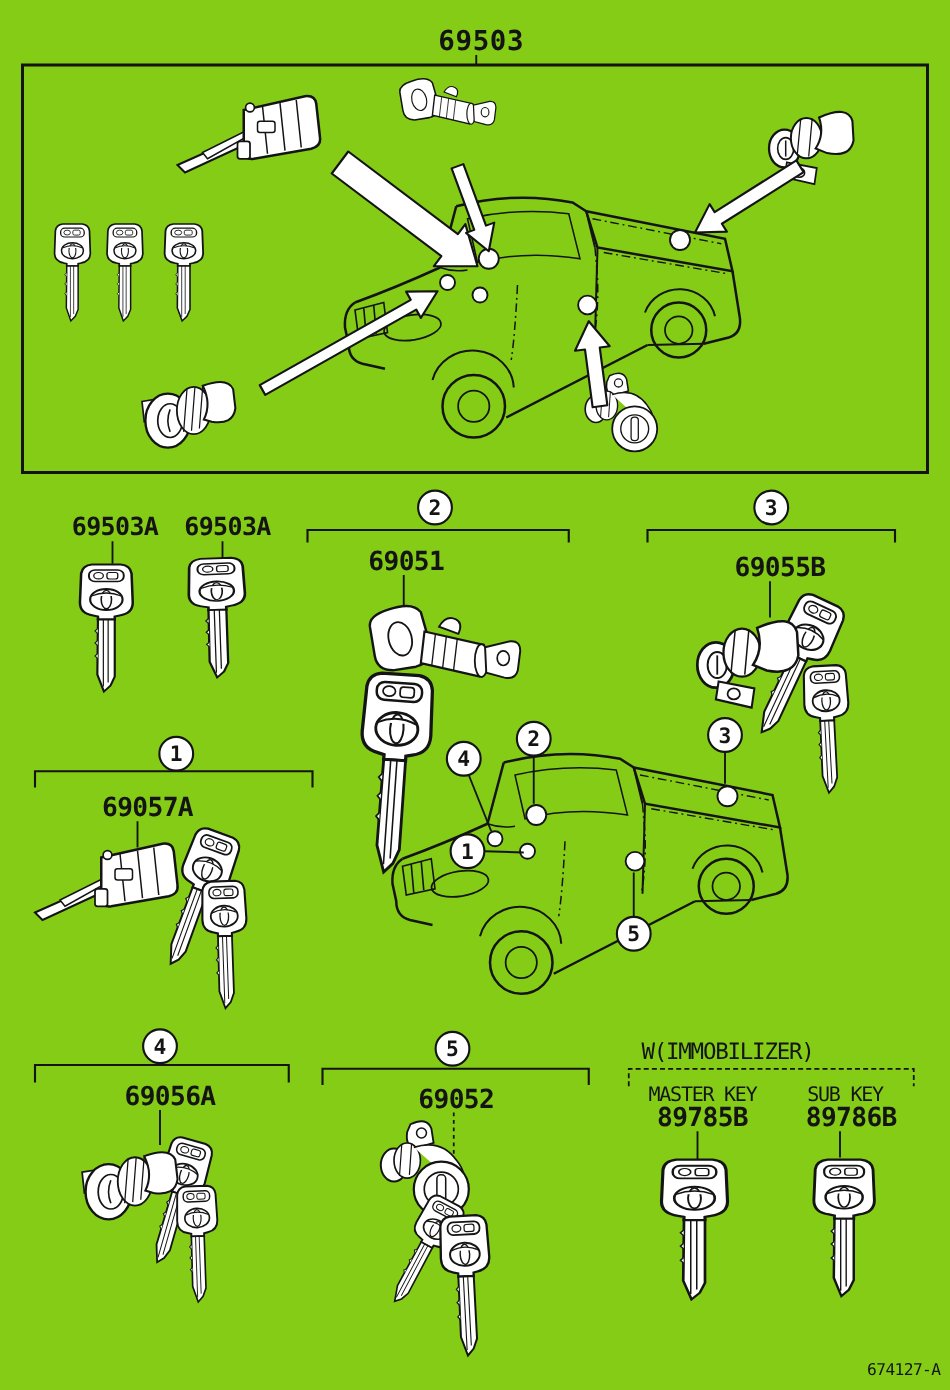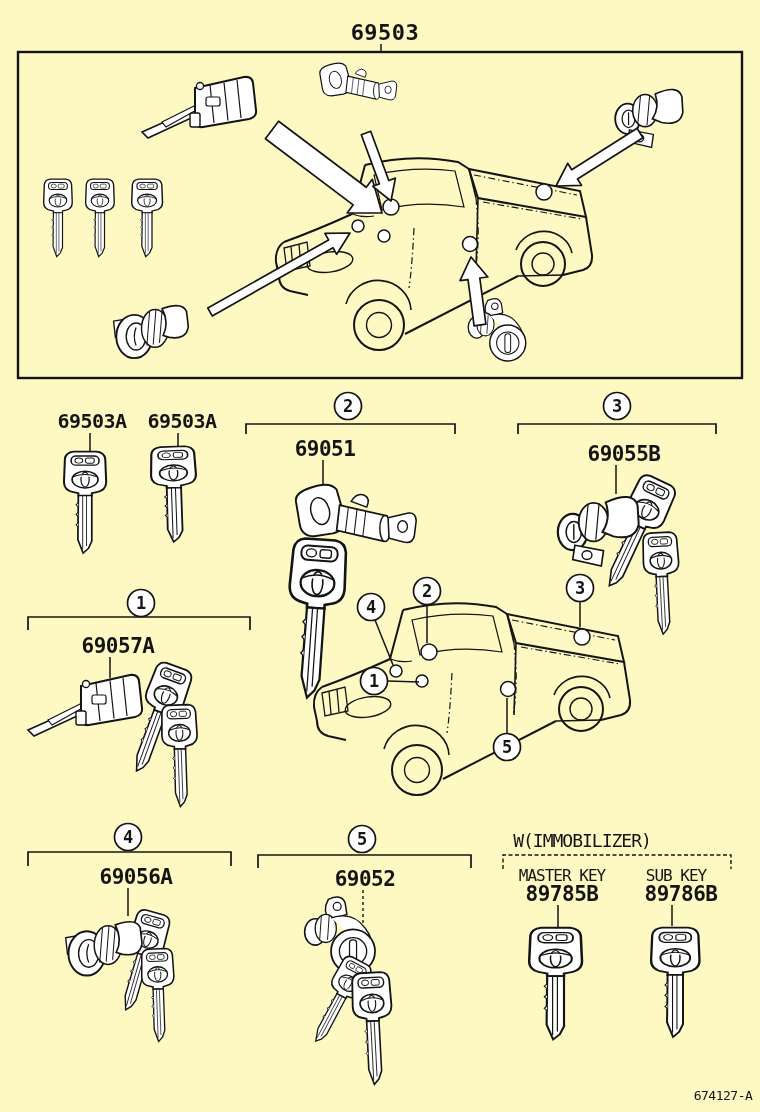--- a/index.html
+++ b/index.html
@@ -1,16 +1,16 @@
 <!DOCTYPE html>
 <html><head>
 <meta charset="utf-8">
 <style>
   html,body{margin:0;padding:0;background:#fff;}
-  .stage{position:relative;width:760px;height:1112px;background:#fef9c3;overflow:hidden;}
+  .stage{position:relative;width:760px;height:1112px;background:#84cc16;overflow:hidden;}
   svg text{font-family:"DejaVu Sans Mono","Liberation Mono",monospace;fill:#141414;}
   .kit{font-size:22px;font-weight:bold;letter-spacing:0.5px;}
   .pn{font-size:20px;font-weight:bold;letter-spacing:-0.5px;}
   .pnBig{font-size:21px;font-weight:bold;letter-spacing:-0.5px;}
   .num{font-size:17px;font-weight:bold;}
   .capW{font-size:18px;letter-spacing:-1px;}
   .cap{font-size:16px;letter-spacing:-1px;}
   .foot{font-size:13px;letter-spacing:-0.5px;}
   .ln{stroke:#141414;stroke-width:1.5;fill:none;}
   .lnD{stroke:#141414;stroke-width:1.4;fill:none;stroke-dasharray:3 3;}

